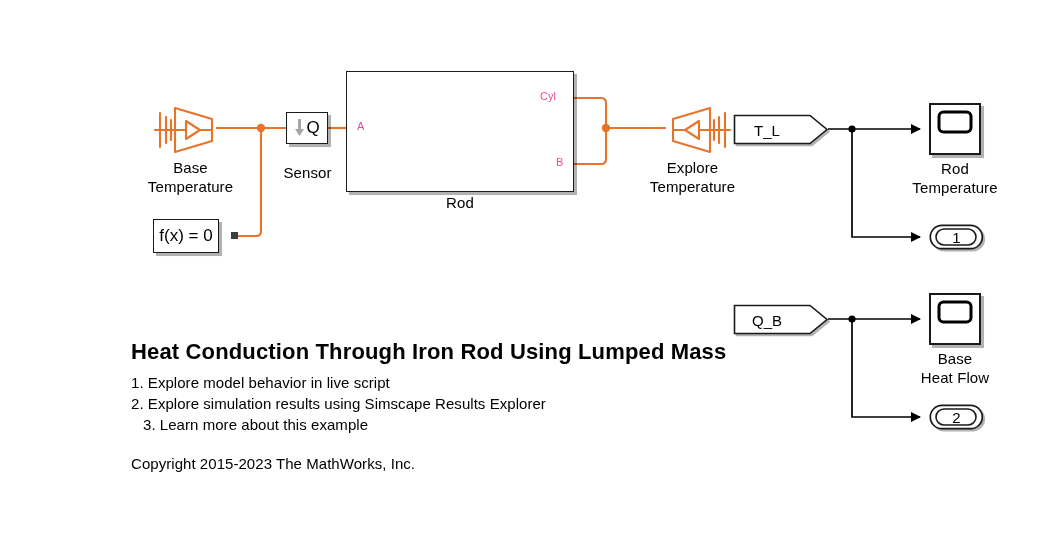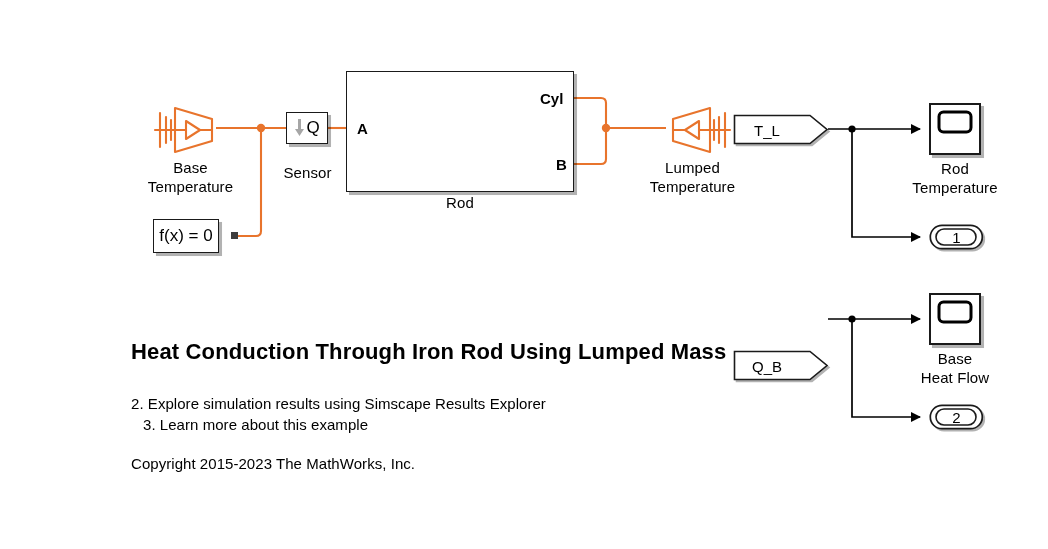--- a/index.html
+++ b/index.html
@@ -104,23 +104,22 @@
     width: 100%;
     text-align: center;
     font-size: 15px;
     top: 50%;
     transform: translateY(-50%);
   }
 
   
   .port-letter {
     position: absolute;
-    font-size: 15px;
-    color: #000000;
-    font-weight: bold;
+    font-size: 11px;
+    color: #ec4899;
   }
 </style>
 </head>
 <body>
 
 <div id="canvas">
 
   <svg class="layer">
     <g stroke="#E8742C" stroke-width="2.1" fill="none" stroke-linecap="butt">
 
@@ -230,31 +229,31 @@
     </div>
   </div>
   <div class="blk-label" style="left:256px; top:163px; width:103px;">Sensor</div>
 
   <div class="framed" style="left:346px; top:71px; width:228px; height:121px;"></div>
   <div class="port-letter" style="left:357px; top:120px;">A</div>
   <div class="port-letter" style="left:540px; top:90px;">Cyl</div>
   <div class="port-letter" style="left:556px; top:156px;">B</div>
   <div class="blk-label" style="left:400px; top:193px; width:120px;">Rod</div>
 
-  <div class="blk-label" style="left:615px; top:158px; width:155px;">Lumped
+  <div class="blk-label" style="left:615px; top:158px; width:155px;">Explore
 Temperature</div>
 
   <div class="abs" style="left:732px; top:113px; width:98px; height:33px;">
     <svg width="98" height="33" viewBox="0 0 98 33" style="position:absolute; left:0; top:0; overflow:visible;">
       <path d="M 2.5 2.5 L 78 2.5 L 95 16.5 L 78 30.5 L 2.5 30.5 Z" fill="#ffffff" stroke="#1a1a1a" stroke-width="1.6" style="filter: drop-shadow(2.5px 2.5px 0.4px rgba(0,0,0,0.3));"></path>
     </svg>
     <div class="tag-text" style="left:-14px;">T_L</div>
   </div>
 
-  <div class="abs" style="left:732px; top:303px; width:98px; height:33px;margin-top:46px;">
+  <div class="abs" style="left:732px; top:303px; width:98px; height:33px;">
     <svg width="98" height="33" viewBox="0 0 98 33" style="position:absolute; left:0; top:0; overflow:visible;">
       <path d="M 2.5 2.5 L 78 2.5 L 95 16.5 L 78 30.5 L 2.5 30.5 Z" fill="#ffffff" stroke="#1a1a1a" stroke-width="1.6" style="filter: drop-shadow(2.5px 2.5px 0.4px rgba(0,0,0,0.3));"></path>
     </svg>
     <div class="tag-text" style="left:-14px;">Q_B</div>
   </div>
 
   <div class="framed" style="left:929px; top:103px; width:52px; height:52px; border-width:2px;">
     <svg width="48" height="48" viewBox="0 0 48 48" style="position:absolute;left:0;top:0;">
       <rect x="8" y="7" width="32" height="20" rx="4.5" ry="4.5" fill="#ffffff" stroke="#000000" stroke-width="3"></rect>
     </svg>
@@ -280,17 +279,18 @@
 
   <div class="abs" style="left:929px; top:404px; width:55px; height:26px;">
     <svg width="55" height="26" viewBox="0 0 55 26" style="position:absolute;left:0;top:0;overflow:visible;">
       <rect x="1.3" y="1.3" width="52" height="23.4" rx="11.7" ry="11.7" fill="#ffffff" stroke="#1a1a1a" stroke-width="1.7" style="filter: drop-shadow(2.4px 2.4px 0.4px rgba(0,0,0,0.3));"></rect>
       <rect x="7" y="5" width="40" height="16" rx="8" ry="8" fill="#ffffff" stroke="#1a1a1a" stroke-width="1.6"></rect>
     </svg>
     <div class="outport-text">2</div>
   </div>
 
   <div class="anno-title" style="left:131px; top:339px;">Heat Conduction Through Iron Rod Using Lumped Mass</div>
+  <div class="anno-line" style="left:131px; top:374px;">1. Explore model behavior in live script</div>
   <div class="anno-line" style="left:131px; top:395px;">2. Explore simulation results using Simscape Results Explorer</div>
   <div class="anno-line" style="left:143px; top:416px;">3. Learn more about this example</div>
   <div class="anno-line" style="left:131px; top:455px;">Copyright 2015-2023 The MathWorks, Inc.</div>
 
 </div>
 
 </body></html>

